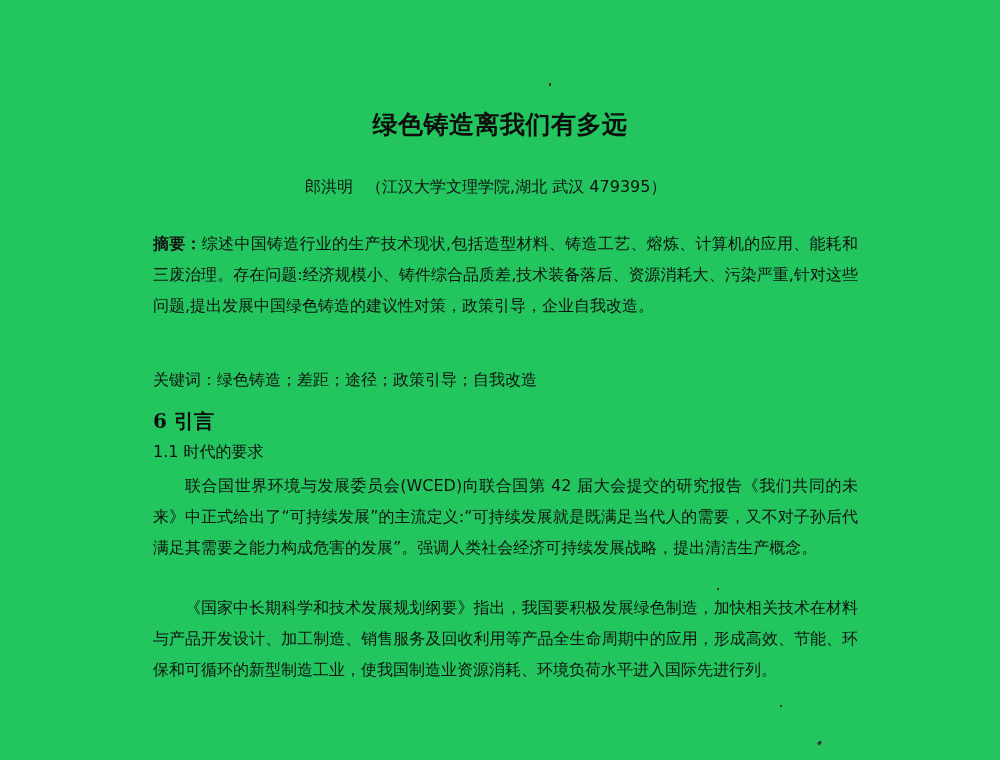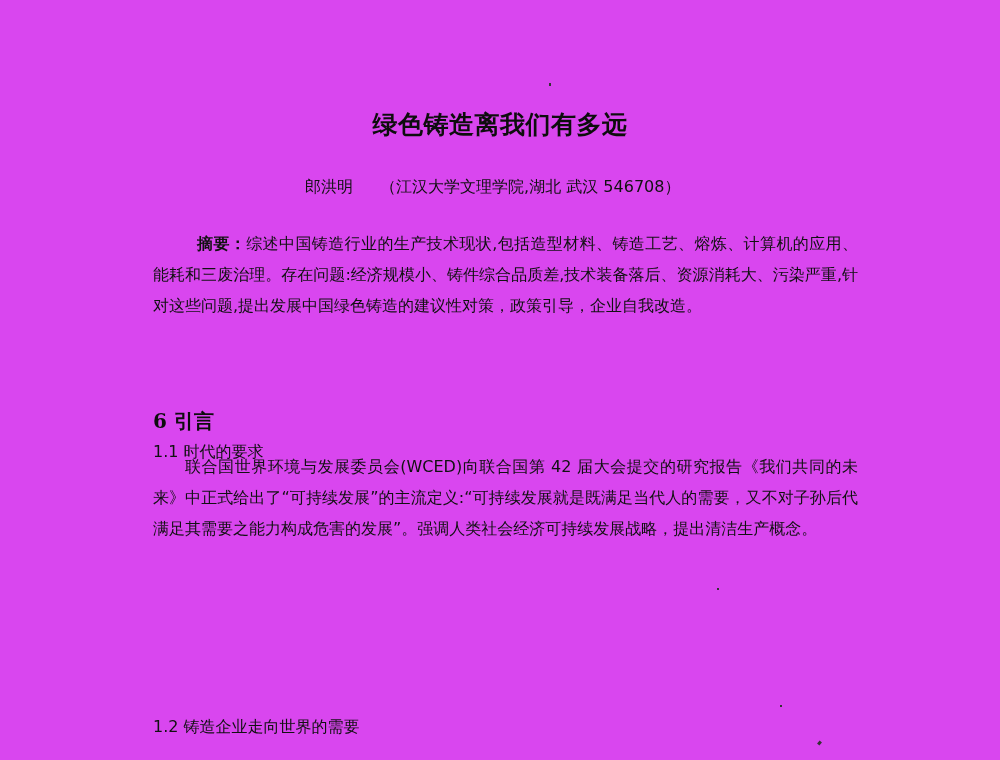--- a/index.html
+++ b/index.html
@@ -14,21 +14,21 @@
       position: relative;
       font-family: "DejaVu Serif", "Liberation Serif", serif;
       color: #111111;
     }
     .page {
       position: absolute;
       left: 0;
       top: 0;
       width: 1000px;
       height: 760px;
-      background: #d946ef;
+      background: #22c55e;
     }
     .speck {
       position: absolute;
       background: #333;
     }
     .title {
       position: absolute;
       left: 0;
       width: 1000px;
       top: 108px;
@@ -41,83 +41,86 @@
     }
     .author-line {
       position: absolute;
       left: 305px;
       top: 177px;
       font-size: 16px;
       font-family: "DejaVu Sans", "Liberation Sans", sans-serif;
       color: #111;
       white-space: nowrap;
     }
-    .author-line .author { margin-right: 22px; }
+    .author-line .author { margin-right: 8px; }
     .block {
       position: absolute;
       left: 153px;
       width: 705px;
       font-family: "DejaVu Sans", "Liberation Sans", sans-serif;
       font-size: 16px;
       line-height: 31px;
       color: #111;
       text-align: justify;
       text-justify: inter-character;
     }
     .abstract { top: 228px; }
-    .abstract .label { font-weight: bold; margin-left: 44px; }
+    .abstract .label { font-weight: bold; }
     .keywords { top: 364px; }
     .h1 {
       position: absolute;
       left: 153px;
       top: 408px;
       font-family: "DejaVu Serif", "Liberation Serif", serif;
       font-weight: bold;
       font-size: 20px;
       color: #0d0d0d;
     }
     .h2 {
       position: absolute;
       left: 153px;
       font-family: "DejaVu Sans", "Liberation Sans", sans-serif;
       font-size: 16px;
       color: #111;
       white-space: nowrap;
     }
     .h2.s11 { top: 442px; }
     .h2.s12 { top: 717px; }
-    .para1 { top: 451px; text-indent: 2em; }
+    .para1 { top: 470px; text-indent: 2em; }
     .para2 { top: 592px; text-indent: 2em; }
     .para3 { top: 742px; text-indent: 2em; white-space: nowrap; overflow: hidden; width: 705px; height: 18px; line-height: 31px; }
   </style>
 </head>
 <body>
 
 <div class="page">
 
   <div class="speck" style="left:549px;top:83px;width:2px;height:3px;"></div>
   <div class="speck" style="left:717px;top:588px;width:2px;height:2px;"></div>
   <div class="speck" style="left:780px;top:705px;width:2px;height:2px;"></div>
   <div class="speck" style="left:818px;top:741px;width:3px;height:4px;transform:rotate(40deg);"></div>
 
   <div class="title">绿色铸造离我们有多远</div>
 
   <div class="author-line">
     <span class="author">郎洪明</span>
-    <span class="affiliation">（江汉大学文理学院,湖北 武汉 546708）</span>
+    <span class="affiliation">（江汉大学文理学院,湖北 武汉 479395）</span>
   </div>
 
   <div class="block abstract">
     <span class="label">摘要：</span><span>综述中国铸造行业的生产技术现状,包括造型材料、铸造工艺、熔炼、计算机的应用、能耗和三废治理。存在问题:经济规模小、铸件综合品质差,技术装备落后、资源消耗大、污染严重,针对这些问题,提出发展中国绿色铸造的建议性对策，政策引导，企业自我改造。</span>
   </div>
 
+  <div class="block keywords">
+    <span>关键词：</span><span>绿色铸造；差距；途径；政策引导；自我改造</span>
+  </div>
 
   <div class="h1">6 引言</div>
 
   <div class="h2 s11">1.1  时代的要求</div>
 
   <div class="block para1">联合国世界环境与发展委员会(WCED)向联合国第 42 届大会提交的研究报告《我们共同的未来》中正式给出了“可持续发展”的主流定义:“可持续发展就是既满足当代人的需要，又不对子孙后代满足其需要之能力构成危害的发展”。强调人类社会经济可持续发展战略，提出清洁生产概念。</div>
 
+  <div class="block para2">《国家中长期科学和技术发展规划纲要》指出，我国要积极发展绿色制造，加快相关技术在材料与产品开发设计、加工制造、销售服务及回收利用等产品全生命周期中的应用，形成高效、节能、环保和可循环的新型制造工业，使我国制造业资源消耗、环境负荷水平进入国际先进行列。</div>
 
-  <div class="h2 s12">1.2 铸造企业走向世界的需要</div>
 
 
 </div>
 
 </body></html>

